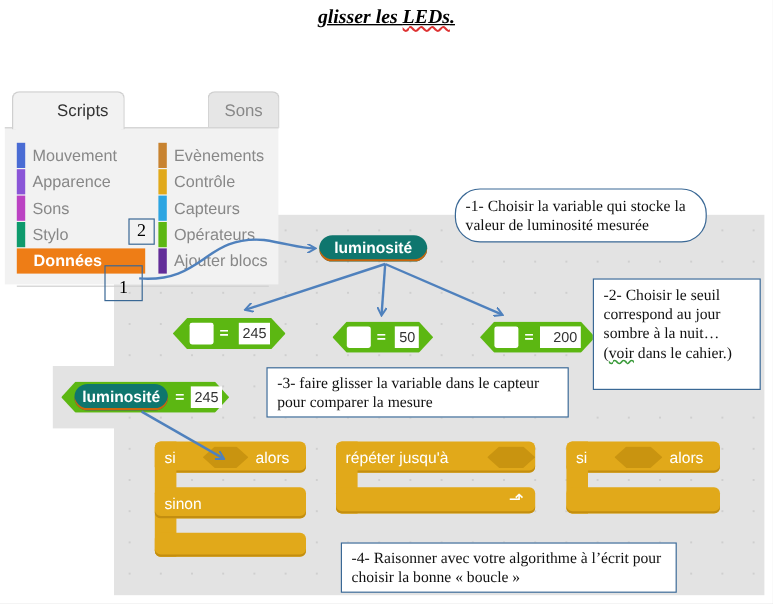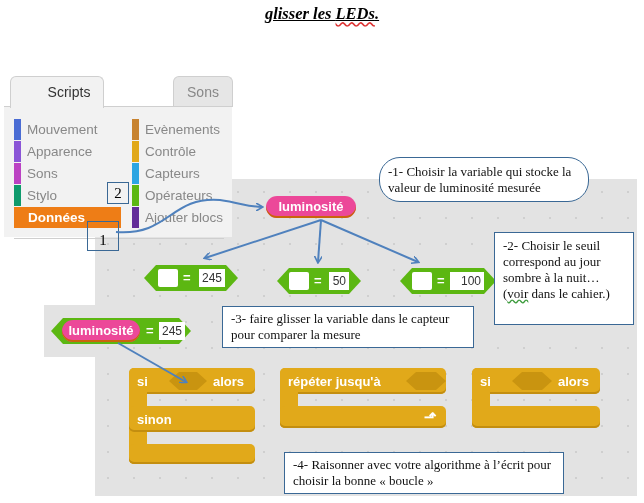--- a/index.html
+++ b/index.html
@@ -55,42 +55,42 @@
 
   .note {
     position: absolute; background: #fff; border: 1px solid #3a6895;
     font-family: "Liberation Serif", serif; font-size: 13px; line-height: 16px; color: #111;
     padding: 6px 8px; box-sizing: border-box;
   }
   .note .spell { text-decoration: underline wavy #3a9a3a; }
 
   
   .reporter {
-    position: absolute; height: 22px; border-radius: 11px; background: #ec4899;
+    position: absolute; height: 22px; border-radius: 11px; background: #0f766e;
     color: #fff; font-weight: bold; font-size: 13px; line-height: 22px; text-align: center;
     box-shadow: inset 0 -2px 0 #c9650c;
   }
 
   
   .pred { position: absolute; height: 26px; }
   .pred .body {
     position: absolute; left: 0; top: 0; height: 26px; right: 0; background: #5cb712;
     clip-path: polygon(12px 0, calc(100% - 12px) 0, 100% 50%, calc(100% - 12px) 100%, 12px 100%, 0 50%);
   }
   .pred .slot { position: absolute; top: 4px; width: 20px; height: 18px; background: #fff; border-radius: 2px; }
   .pred .eq { position: absolute; top: 4px; color: #fff; font-weight: bold; font-size: 13px; line-height: 18px; }
   .pred .val {
     position: absolute; top: 4px; height: 18px; background: #fff; color: #333; font-size: 12px;
     line-height: 18px; text-align: right; padding: 0 3px; box-sizing: border-box;
   }
 
   
   .ctrl { position: absolute; }
   .ctrl .seg { position: absolute; background: #e1a91a; border-radius: 5px; box-shadow: inset 0 -2px 0 #c38e10; }
-  .ctrl .txt { position: absolute; color: #fff; font-weight: bold; font-size: 13px; line-height: 16px; }
+  .ctrl .txt { position: absolute; color: #fff; font-weight: normal; font-size: 13px; line-height: 16px; }
   .ctrl .hex {
     position: absolute; height: 18px; background: #c99410;
     clip-path: polygon(10px 0, calc(100% - 10px) 0, 100% 50%, calc(100% - 10px) 100%, 10px 100%, 0 50%);
   }
 
   svg.arrows { position: absolute; left: 0; top: 0; pointer-events: none; }
 </style>
 </head>
 <body>
 
@@ -163,21 +163,21 @@
 <div class="pred" style="left:277px;top:268px;width:84px;">
   <div class="body"></div>
   <div class="slot" style="left:12px;"></div>
   <div class="eq" style="left:37px;">=</div>
   <div class="val" style="left:52px;width:20px;">50</div>
 </div>
 <div class="pred" style="left:400px;top:268px;width:96px;">
   <div class="body"></div>
   <div class="slot" style="left:12px;"></div>
   <div class="eq" style="left:37px;">=</div>
-  <div class="val" style="left:50px;width:34px;">100</div>
+  <div class="val" style="left:50px;width:34px;">200</div>
 </div>
 
 <div class="pred" style="left:51px;top:318px;width:140px;">
   <div class="body"></div>
   <div class="reporter" style="left:11px;top:2px;width:78px;">luminosité</div>
   <div class="eq" style="left:95px;">=</div>
   <div class="val" style="left:108px;width:26px;">245</div>
 </div>
 
 <div class="ctrl" style="left:129px;top:368px;width:126px;height:96px;">

